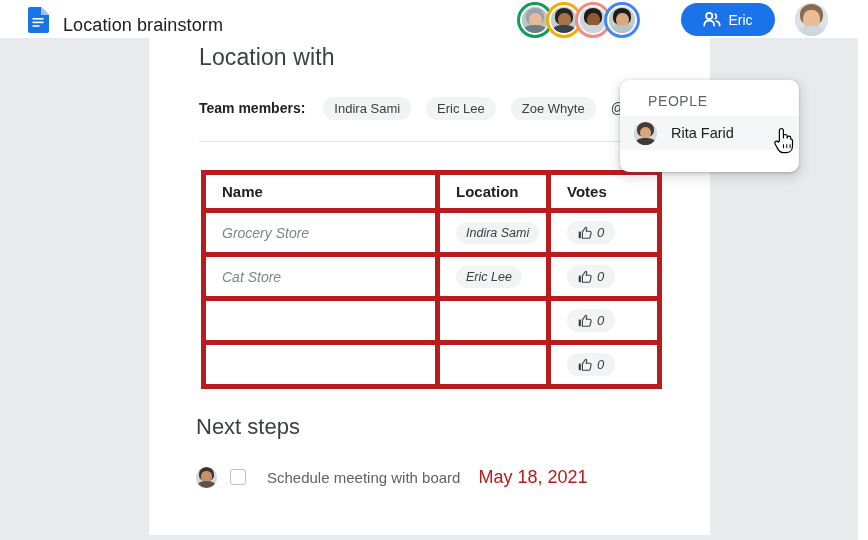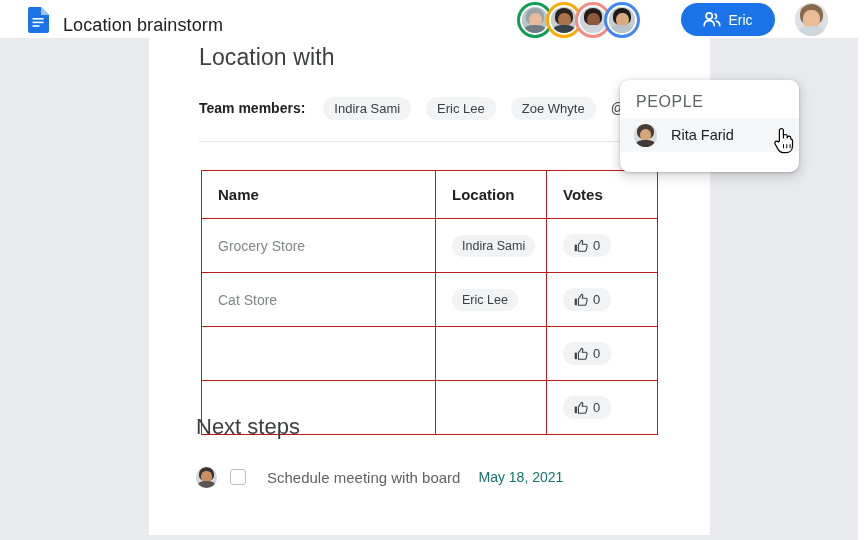--- a/index.html
+++ b/index.html
@@ -94,27 +94,27 @@
     position: absolute; left: 50px; top: 103px; width: 463px; height: 1px;
     background: #e3e5e8;
   }
 
   
   table.ideas {
     position: absolute; left: 52px; top: 132px;
     width: 456px; border-collapse: collapse; table-layout: fixed;
   }
   table.ideas th, table.ideas td {
-    border: 1px solid #b91c1c; padding: 15px 16px;
+    border: 5px solid #b91c1c; padding: 8px 16px;
     text-align: left; vertical-align: middle;
   }
   table.ideas th {
     height: 35px; font-size: 15px; color: #202124; font-weight: bold;
   }
-  table.ideas td { height: 38px; font-size: 14px; color: #80868b; }
+  table.ideas td { height: 38px; font-size: 14px; color: #80868b; font-style: italic; }
   .col-name   { width: 234px; }
   .col-creator{ width: 111px; }
   .col-votes  { width: 111px; }
   th.col-creator, td.col-creator { padding-left: 14px; }
   th.col-votes { text-align: center; padding: 0; }
   td.col-votes { text-align: center; padding: 0; }
   .cell-chip {
     display: inline-block; background: #f1f3f4; border-radius: 11px;
     padding: 4px 10px; font-size: 12.5px; color: #3c4043; white-space: nowrap;
   }
@@ -137,33 +137,33 @@
   .task-avatar {
     width: 21px; height: 21px; border-radius: 50%;
     overflow: hidden; background: #dfe3e8; margin-right: 13px;
   }
   .task-check {
     width: 16px; height: 16px; border: 1.6px solid #bdc1c6;
     border-radius: 3px; background: #ffffff; margin-right: 21px;
     cursor: pointer;
   }
   .task-text { font-size: 15px; color: #5f6368; margin-right: 18px; white-space: nowrap; }
-  .task-date { font-size: 14px; color: #0f766e; white-space: nowrap; }
+  .task-date { font-size: 18px; color: #b91c1c; white-space: nowrap; }
 
   
   .popup {
     position: absolute; left: 620px; top: 80px;
     width: 179px; height: 92px;
     background: #ffffff; border-radius: 9px;
     box-shadow: 0 1px 3px rgba(60,64,67,.30), 0 4px 10px 3px rgba(60,64,67,.15);
     overflow: hidden; z-index: 20;
   }
   .popup-header {
-    font-size: 16px; color: #5f6368; letter-spacing: .6px;
-    padding: 13px 0 7px 16px;
+    font-size: 14px; color: #5f6368; letter-spacing: .6px;
+    padding: 13px 0 7px 28px;
   }
   .popup-item {
     display: flex; align-items: center; height: 34px;
     padding-left: 14px; background: #f5f6f7; cursor: pointer;
   }
   .popup-item .pav {
     width: 23px; height: 23px; border-radius: 50%;
     overflow: hidden; background: #dfe3e8; margin-right: 14px;
   }
   .popup-item .pname { font-size: 14.5px; color: #202124; }

